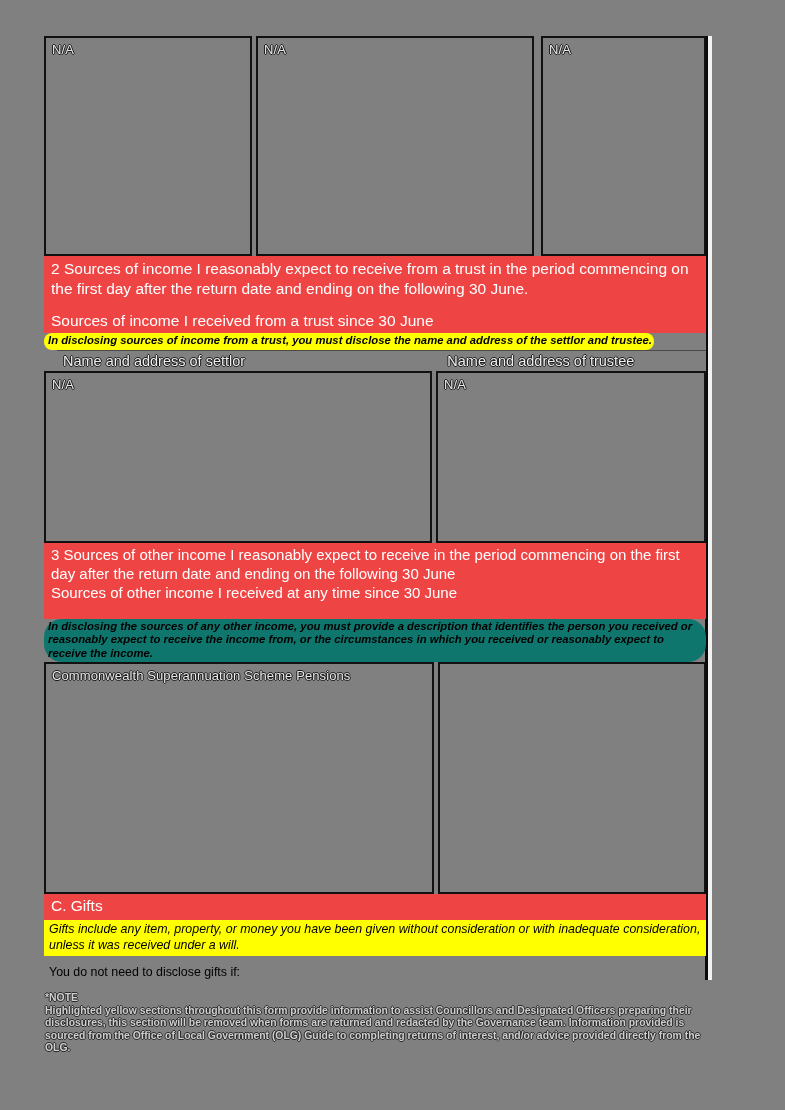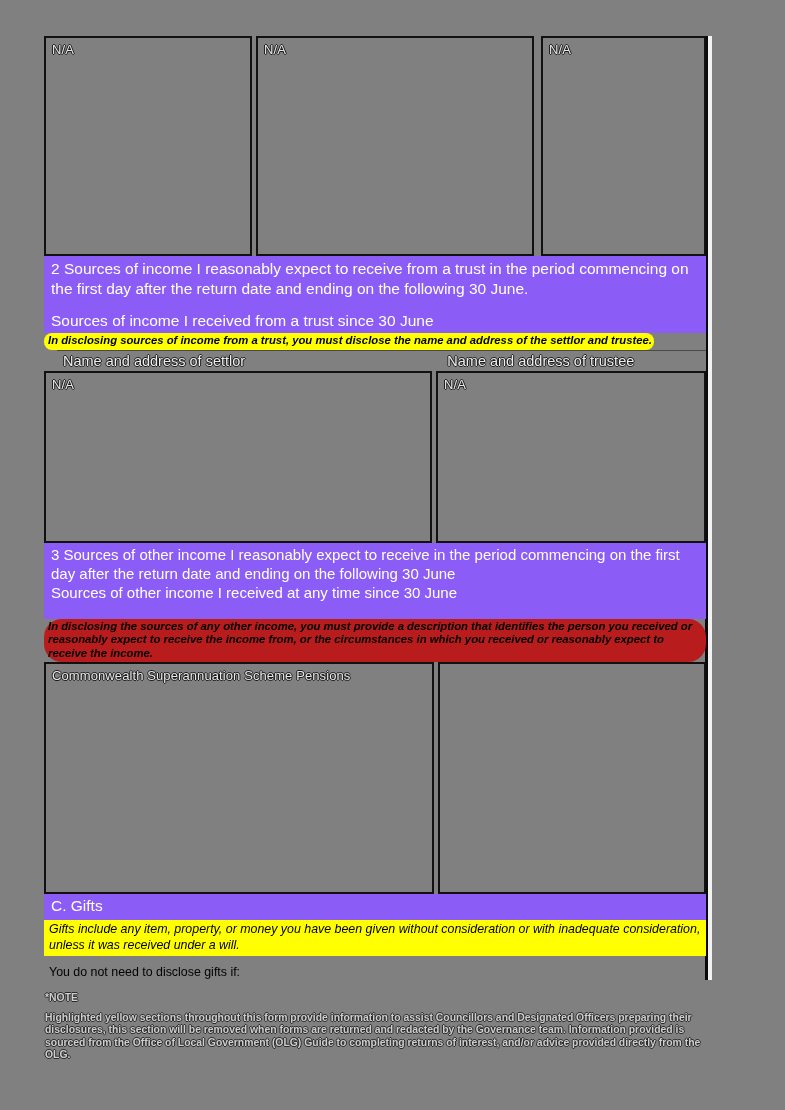--- a/index.html
+++ b/index.html
@@ -66,21 +66,21 @@
     text-shadow: -1px 0 #1a1a1a, 0 1px #1a1a1a, 1px 0 #1a1a1a, 0 -1px #1a1a1a;
     letter-spacing: .1px;
     overflow: hidden;
   }
 
   .gap-narrow { width: 4px; }
   .gap-wide   { width: 7px; }
 
   
   .band {
-    background: #8b5cf6;
+    background: #ef4444;
     color: #fff;
     box-sizing: border-box;
     padding: 2px 6px 3px 7px;
     font-size: 15.5px;
     line-height: 19.5px;
     width: 662px;
   }
   .band.small { font-size: 15px; line-height: 19px; }
   .band p { margin: 0; }
   .band .spacer { height: 13px; }
@@ -89,21 +89,21 @@
   .note-yellow {
     box-sizing: border-box;
     font-style: italic;
     font-weight: bold;
     font-size: 11.3px;
     line-height: 13.6px;
     color: #000;
     padding: 1px 3px 2px 4px;
   }
   .note-yellow.full {
-    background: #b91c1c;
+    background: #0f766e;
     width: 662px;
     border-radius: 18px;
   }
   .note-yellow.inline-strip {
     background: #808080;
     width: 662px;
     padding: 0;
   }
   .note-yellow.inline-strip span {
     background: #ffff00;
@@ -147,21 +147,21 @@
     position: absolute;
     left: 45px;
     top: 992px;
     width: 665px;
     color: #cfcfcf;
     font-size: 10.4px;
     line-height: 12.6px;
     font-weight: bold;
     text-shadow: -1px 0 #2b2b2b, 0 1px #2b2b2b, 1px 0 #2b2b2b, 0 -1px #2b2b2b;
   }
-  .footnote .title { display: block; margin-bottom: 7px; }
+  .footnote .title { display: block; margin-bottom: 0px; }
 </style>
 </head>
 <body>
 
 <div id="page">
 
   <div class="right-rule"></div>
   <div class="right-rule-white"></div>
 
   <div class="form-area">

